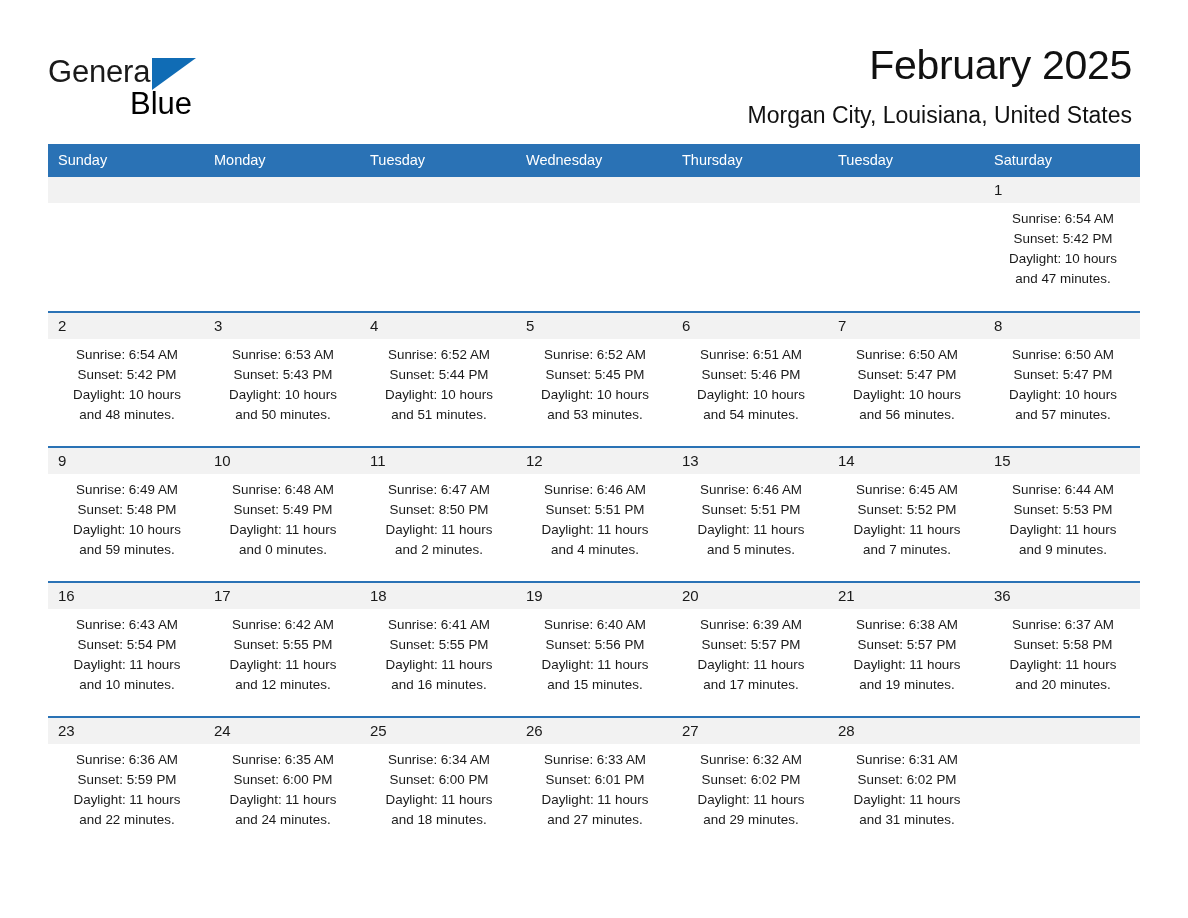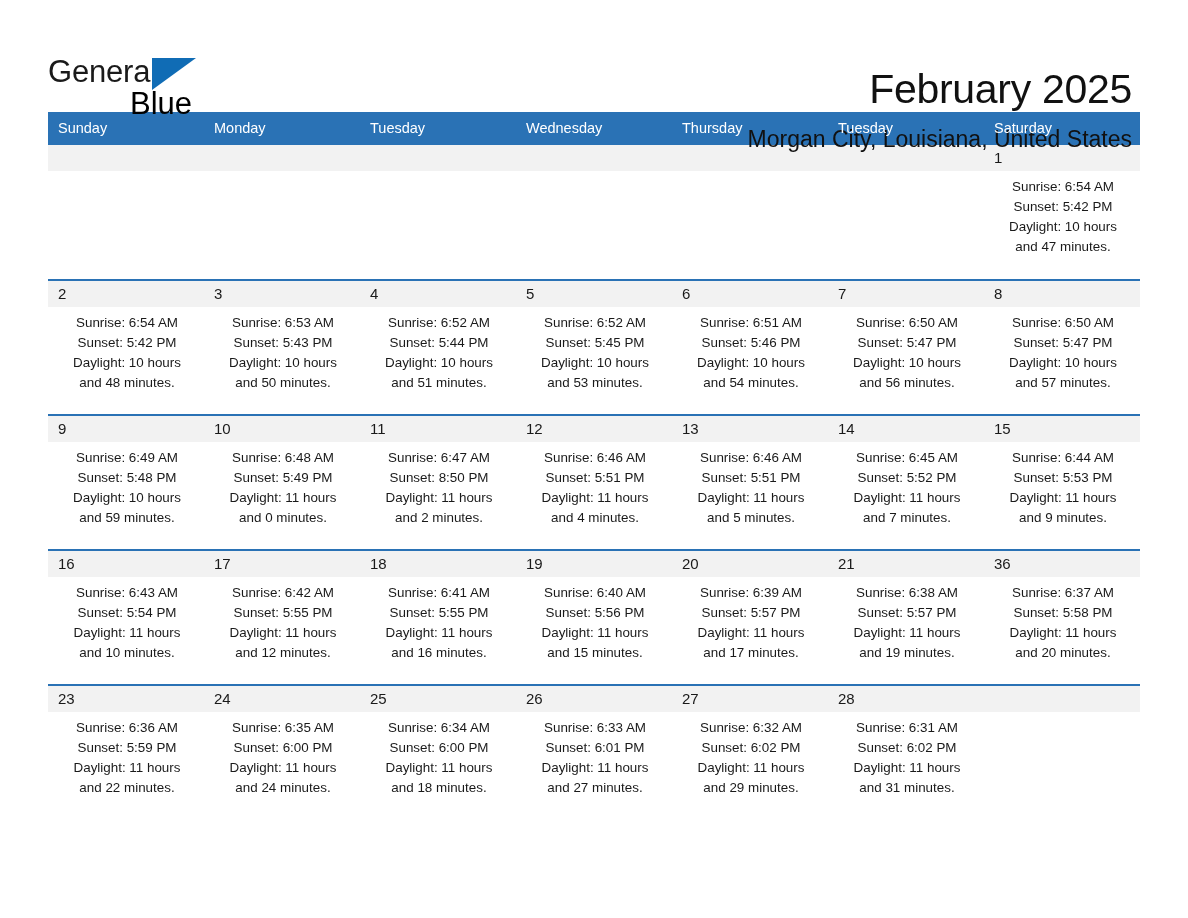--- a/index.html
+++ b/index.html
@@ -66,35 +66,35 @@
   .title-block {
     text-align: right;
     padding-right: 8px;
   }
   .cal-title {
     font-size: 41px;
     font-weight: 400;
     color: #111111;
     line-height: 1.05;
     letter-spacing: -0.3px;
-    margin-top: 24px;
   }
   .cal-sub {
     font-size: 23px;
     font-weight: 400;
     color: #111111;
     margin-top: 16px;
     line-height: 1.1;
   }
 
   
   .calendar {
     width: 1092px;
     border-collapse: collapse;
     table-layout: fixed;
+    margin-top: 32px;
   }
 
   .dow-row th {
     background: #2a72b5;
     color: #ffffff;
     font-size: 14.5px;
     font-weight: 400;
     text-align: left;
     padding: 8px 0 9px 10px;
     height: 31px;

